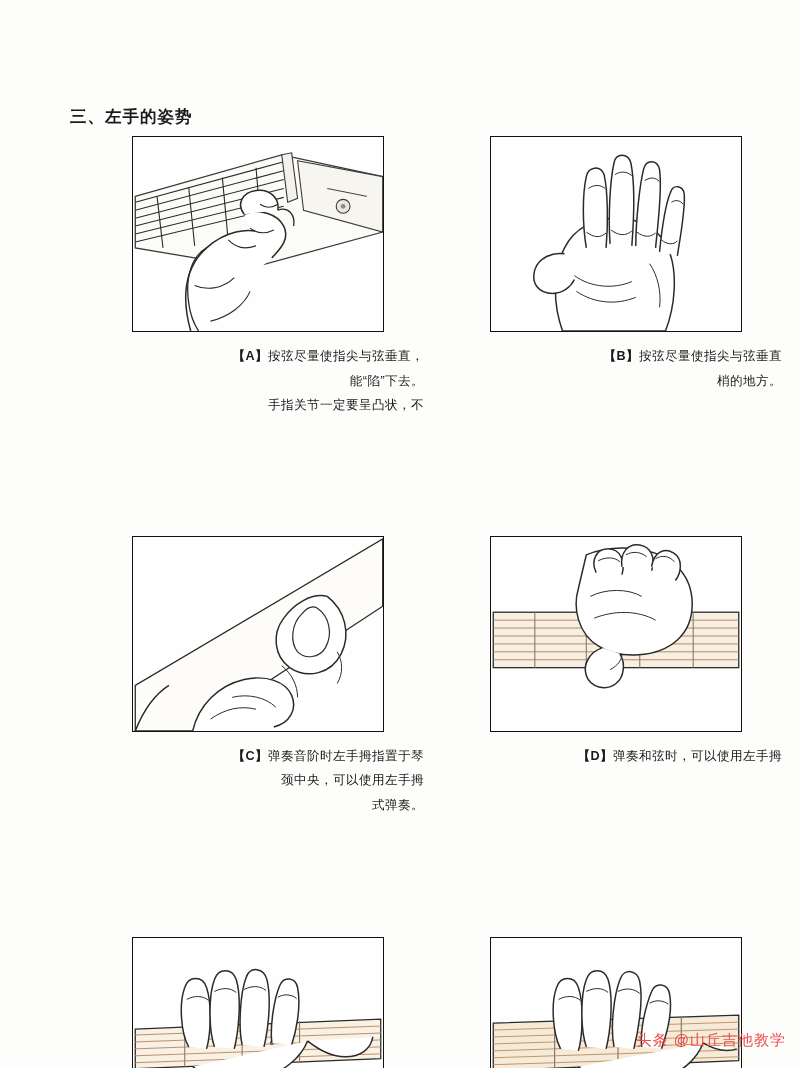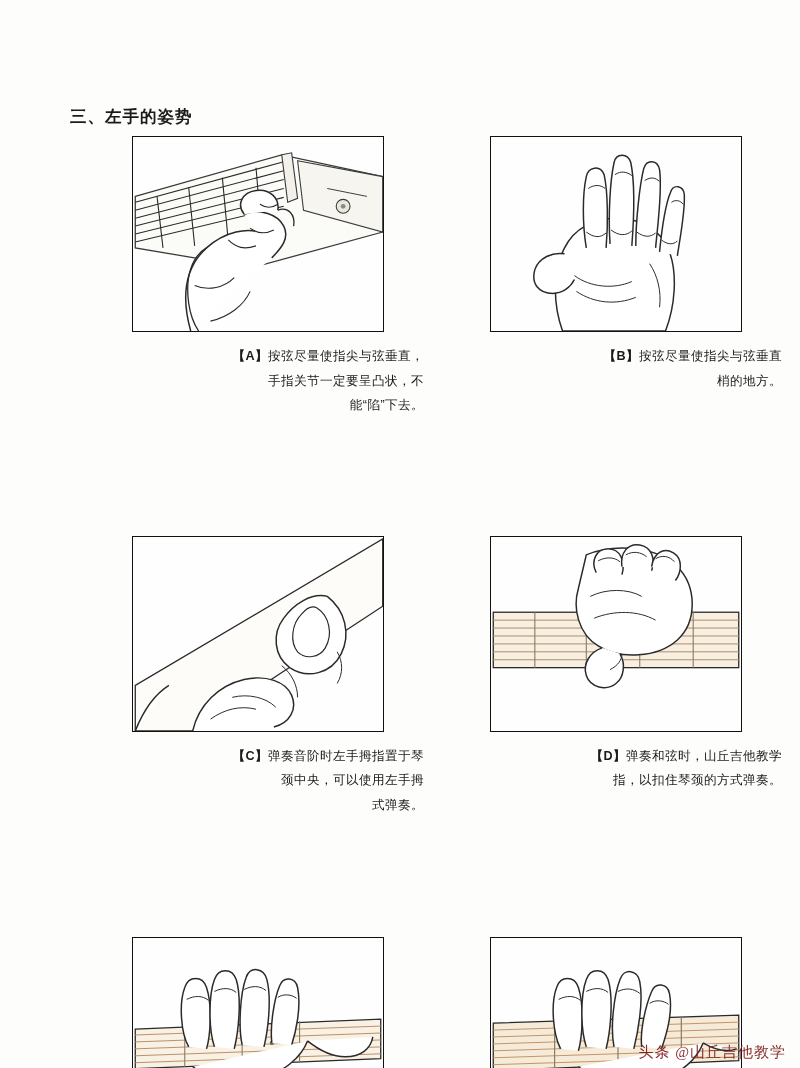--- a/index.html
+++ b/index.html
@@ -78,26 +78,25 @@
   }
   .row-gap {
     height: 118px;
   }
   .row-gap2 {
     height: 120px;
   }
   .watermark {
     position: absolute;
     right: 14px;
-    bottom: 6px;
+    bottom: 18px;
     font-size: 15px;
-    color: #7f1d1d;
+    color: #ef4444;
     letter-spacing: 1px;
     opacity: 0.95;
-    font-family: Liberation Serif, serif;
   }
   .corner-mark {
     position: absolute;
     left: 26px;
     bottom: 6px;
     font-size: 17px;
     font-weight: bold;
     color: #111;
     line-height: 0.95;
     writing-mode: vertical-rl;
@@ -156,22 +155,22 @@
               <path d="M96 104 C104 112 112 114 124 110" stroke-width="1.1"></path>
               <path d="M118 92 C126 98 134 98 142 94" stroke-width="1.1"></path>
               <path d="M128 68 C134 72 140 72 146 68" stroke-width="1.1"></path>
               <path d="M62 150 C76 156 92 152 102 142" stroke-width="1.1"></path>
               <path d="M78 186 C96 182 112 170 118 156" stroke-width="1.1"></path>
             </g>
           </svg>
         </div>
         <div class="caption cap-wrap">
           <span class="lbl">【A】</span><span class="body">按弦尽量使指尖与弦垂直，</span>
+          <span class="cap-indent">能“陷”下去。</span>
           <span class="cap-indent">手指关节一定要呈凸状，不</span>
-          <span class="cap-indent">能“陷”下去。</span>
         </div>
       </div>
 
       <div class="cell">
         <div class="figure">
           <svg class="fig-svg" viewBox="0 0 252 196">
             <g fill="#ffffff" stroke="#2a2a2a" stroke-width="1.5">
 
               <path d="M72 196 C62 168 62 136 74 112 C84 92 104 82 126 82 C152 82 172 94 180 116 C188 138 186 170 176 196 Z"></path>
 
@@ -278,22 +277,21 @@
                 <path d="M136 18 C143 14 151 15 157 20"></path>
                 <path d="M166 22 C172 18 180 19 185 25"></path>
                 <path d="M100 60 C116 52 138 52 152 60"></path>
                 <path d="M104 82 C124 74 148 74 166 84"></path>
                 <path d="M120 134 C128 130 132 124 132 118"></path>
               </g>
             </g>
           </svg>
         </div>
         <div class="caption cap-wrap">
-          <span class="lbl">【D】</span><span class="body">弹奏和弦时，山丘吉他教学</span>
-          <span class="cap-indent">指，以扣住琴颈的方式弹奏。</span>
+          <span class="lbl">【D】</span><span class="body">弹奏和弦时，可以使用左手拇</span>
         </div>
       </div>
 
     </div>
 
     <div class="row-gap2"></div>
 
     <div class="row">
 
       <div class="cell">

